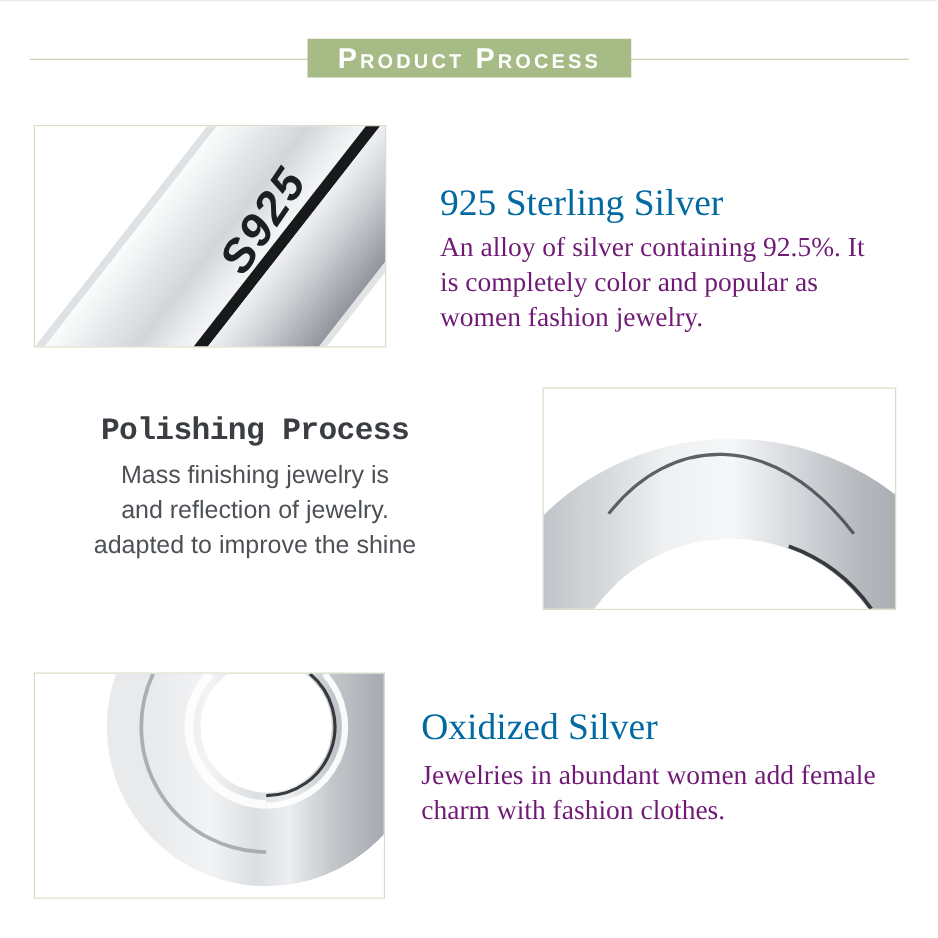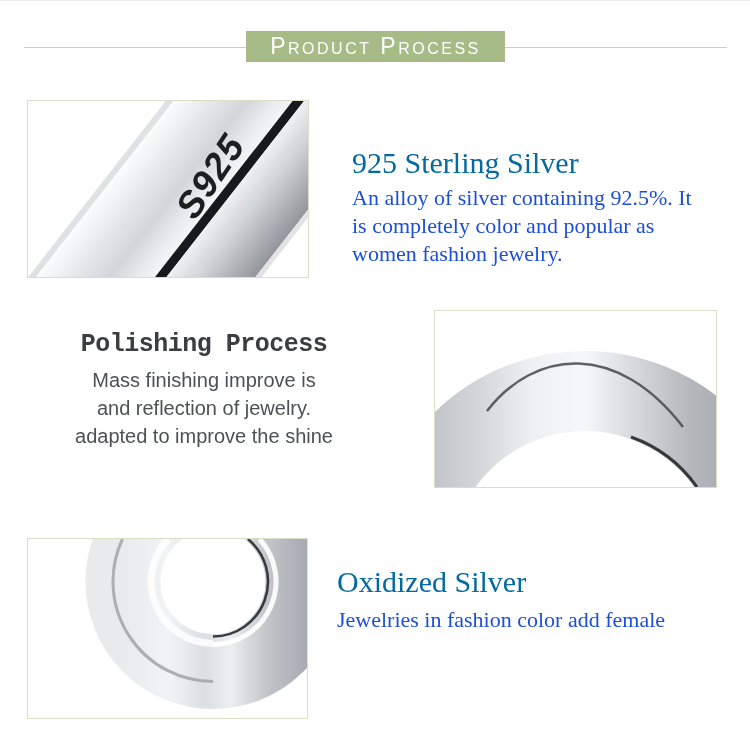--- a/index.html
+++ b/index.html
@@ -3,33 +3,33 @@
 <meta charset="utf-8">
 <style>
   html,body{margin:0;padding:0;background:#ffffff;}
   .page{position:relative;width:750px;height:750px;background:#ffffff;overflow:hidden;
         font-family:"Liberation Sans",sans-serif;}
   .top-hairline{position:absolute;left:0;top:0;width:750px;height:1px;background:#ececec;}
 
   
   .header-rule{position:absolute;left:24px;top:47px;width:703px;height:1px;background:#ccd4ad;}
   .banner{position:absolute;left:246px;top:31px;width:259px;height:31px;background:#a7bb86;
-          text-align:center;}
+          text-align:center;font-weight:bold;}
   .banner span{display:block;line-height:31px;color:#ffffff;font-size:23px;
                font-variant:small-caps;letter-spacing:2.5px;font-family:"Liberation Sans",sans-serif;}
 
   
   .fig{position:absolute;background:#ffffff;border:1px solid #d9dec6;}
   .fig svg{display:block;}
 
   
   .serif-heading{position:absolute;font-family:"Liberation Serif",serif;font-size:30px;
                  line-height:1.15;color:#0369a1;white-space:nowrap;}
   .serif-body{position:absolute;font-family:"Liberation Serif",serif;font-size:22px;
-              line-height:28px;color:#1d4ed8;}
+              line-height:28px;color:#701a75;}
   .serif-body div{white-space:nowrap;}
 
   
   .sans-block{position:absolute;left:44px;top:330px;width:320px;text-align:center;}
   .sans-heading{font-family:Liberation Mono, monospace;font-weight:bold;font-size:25px;
                 line-height:30px;letter-spacing:-0.5px;color:#3a3d41;}
   .sans-body{margin-top:6px;font-family:"Liberation Sans",sans-serif;font-size:20px;
              line-height:28px;color:#4d5156;}
   .sans-body div{white-space:nowrap;}
 </style>
@@ -76,21 +76,21 @@
   <div class="serif-heading" style="left:352px;top:146px;">925 Sterling Silver</div>
   <div class="serif-body" style="left:352px;top:184px;">
     <div>An alloy of silver containing 92.5%. It</div>
     <div>is completely color and popular as</div>
     <div>women fashion jewelry.</div>
   </div>
 
   <div class="sans-block">
     <div class="sans-heading">Polishing Process</div>
     <div class="sans-body">
-      <div>Mass finishing improve is</div>
+      <div>Mass finishing jewelry is</div>
       <div>and reflection of jewelry.</div>
       <div>adapted to improve the shine</div>
     </div>
   </div>
 
   <div class="fig" style="left:434px;top:310px;">
     <svg width="281" height="176" viewBox="0 0 281 176">
       <defs>
         <linearGradient id="g2arch" x1="0" y1="0" x2="1" y2="0">
           <stop offset="0" stop-color="#b6bac0"></stop>
@@ -126,16 +126,17 @@
       <circle cx="185" cy="42.5" r="90" fill="none" stroke="url(#g3u)" stroke-width="75"></circle>
       <path d="M 94.5 0 A 100 100 0 0 0 185 142.5" stroke="#9b9fa4" stroke-width="3" fill="none" opacity="0.8"></path>
       <path d="M 140 0 A 62 62 0 0 0 185 104.5" stroke="#ffffff" stroke-width="7" fill="none" opacity="0.85"></path>
       <path d="M 231.5 0 A 63 63 0 0 1 185 105.5" stroke="#ffffff" stroke-width="5" fill="none" opacity="0.9"></path>
       <path d="M 219.9 0 A 55 55 0 0 1 185 97.5" stroke="#26292c" stroke-width="2.5" fill="none" opacity="0.9"></path>
     </svg>
   </div>
 
   <div class="serif-heading" style="left:337px;top:565px;font-family:Liberation Serif, serif;">Oxidized Silver</div>
   <div class="serif-body" style="left:337px;top:606px;">
-    <div>Jewelries in fashion color add female</div>
+    <div>Jewelries in abundant women add female</div>
+    <div>charm with fashion clothes.</div>
   </div>
 
 </div>
 
 </body></html>

